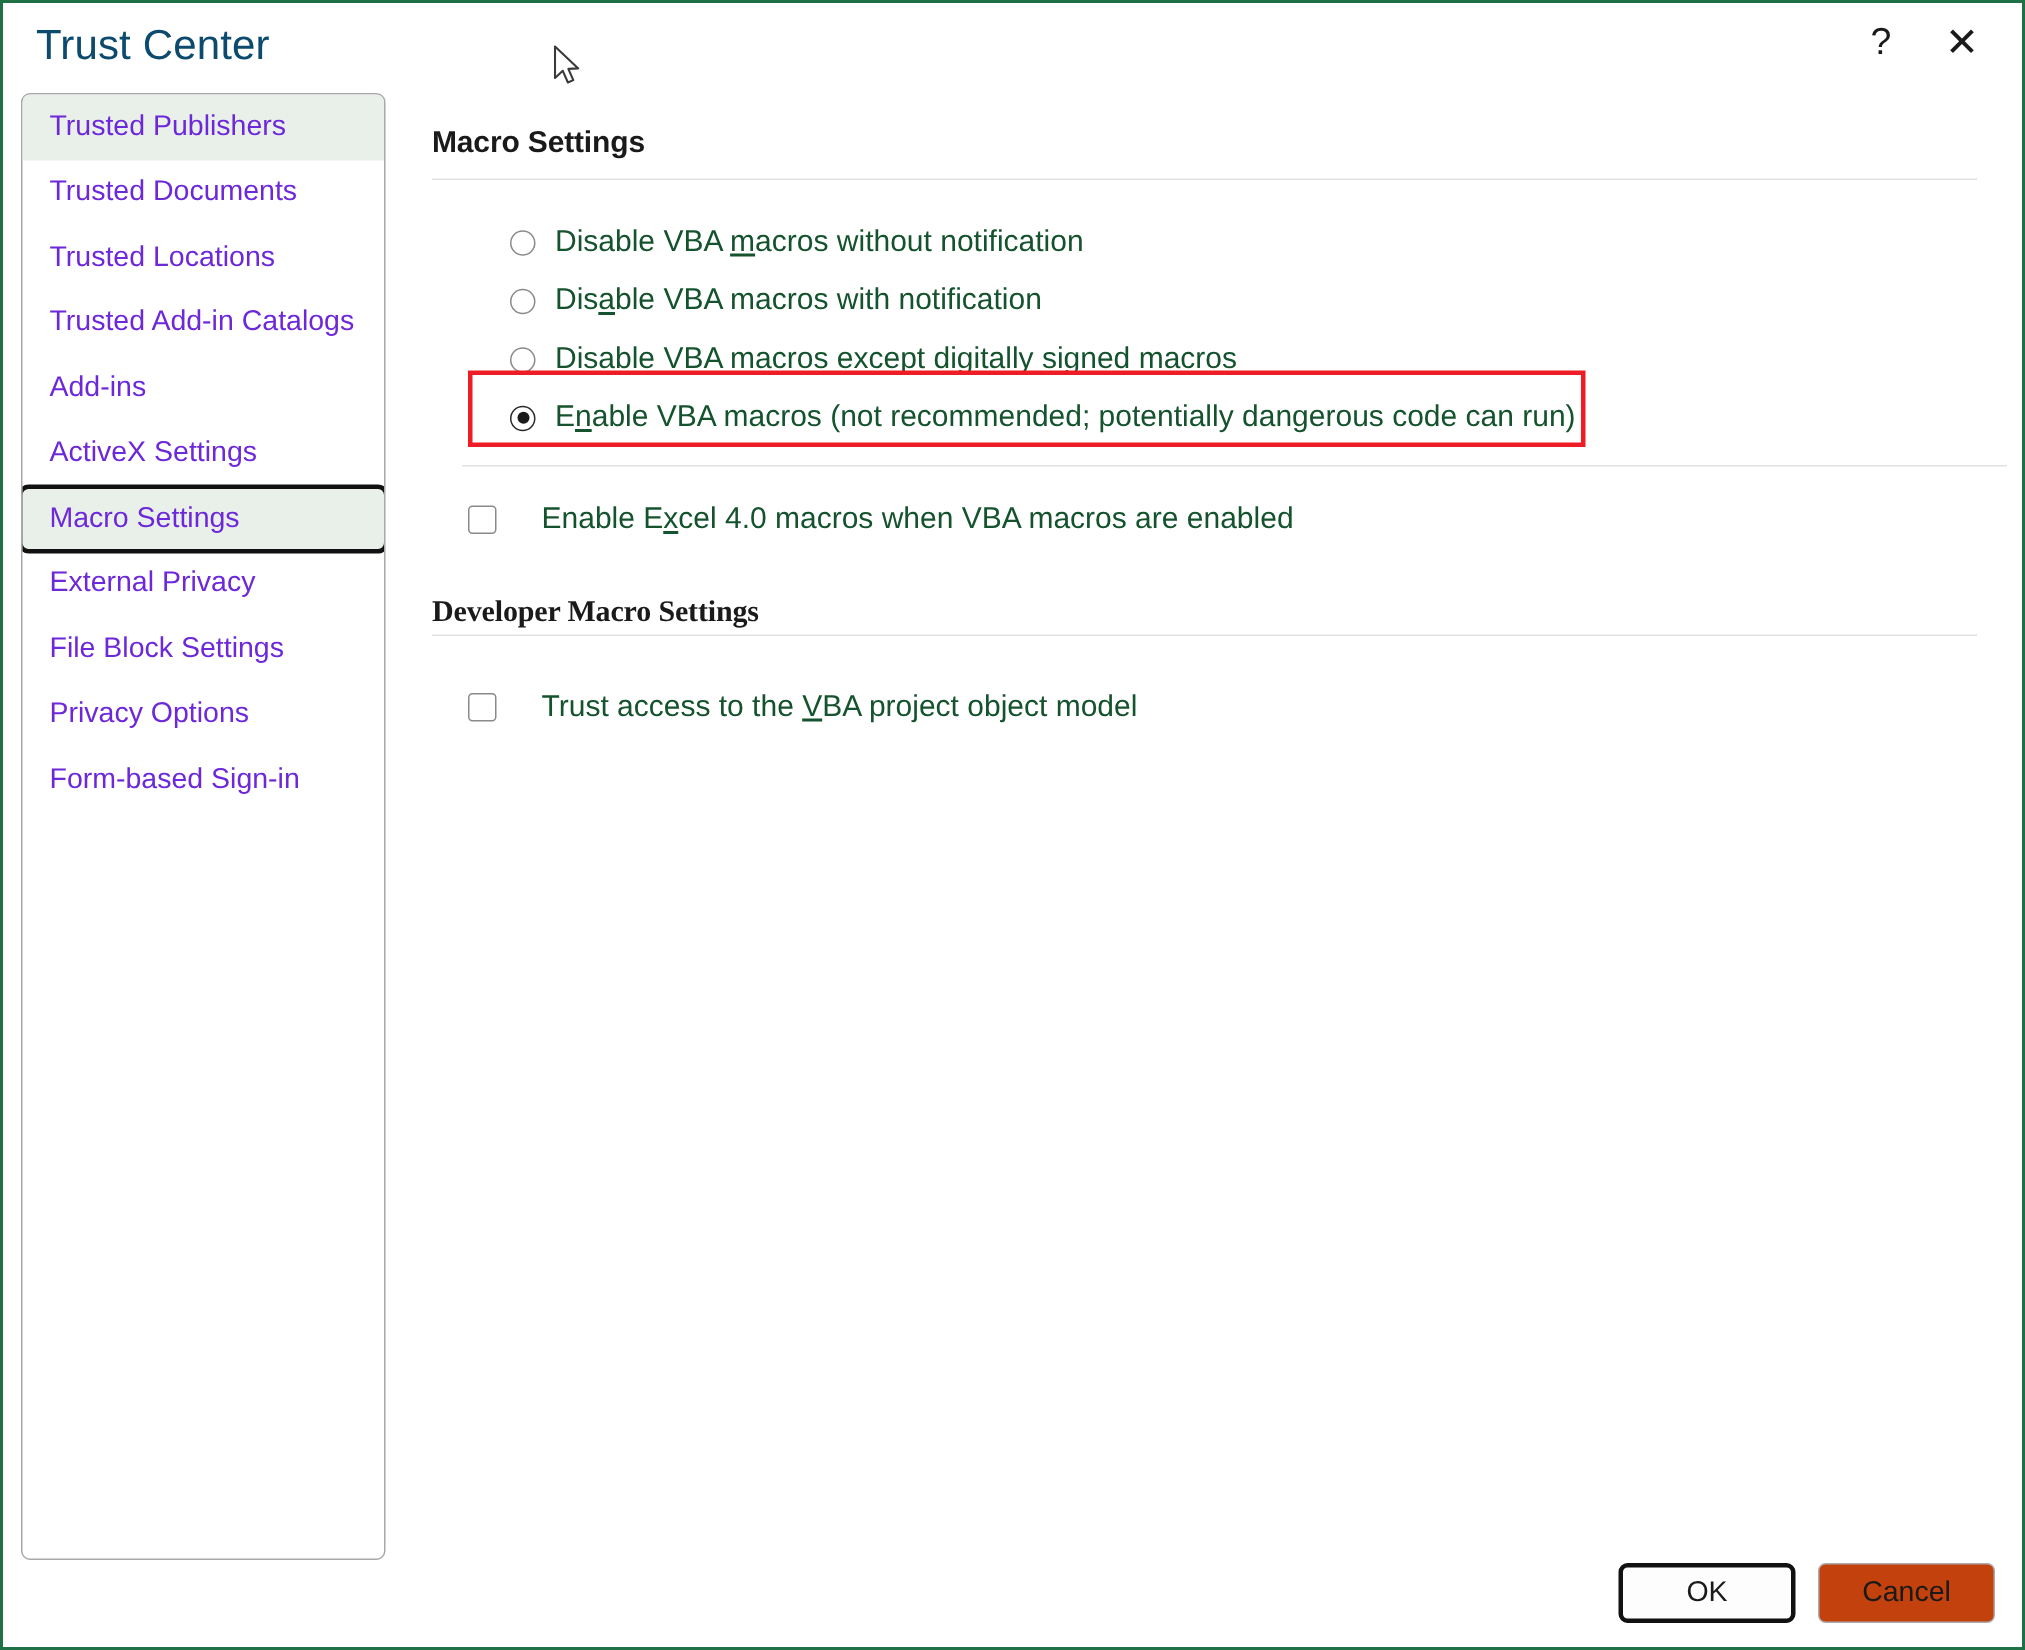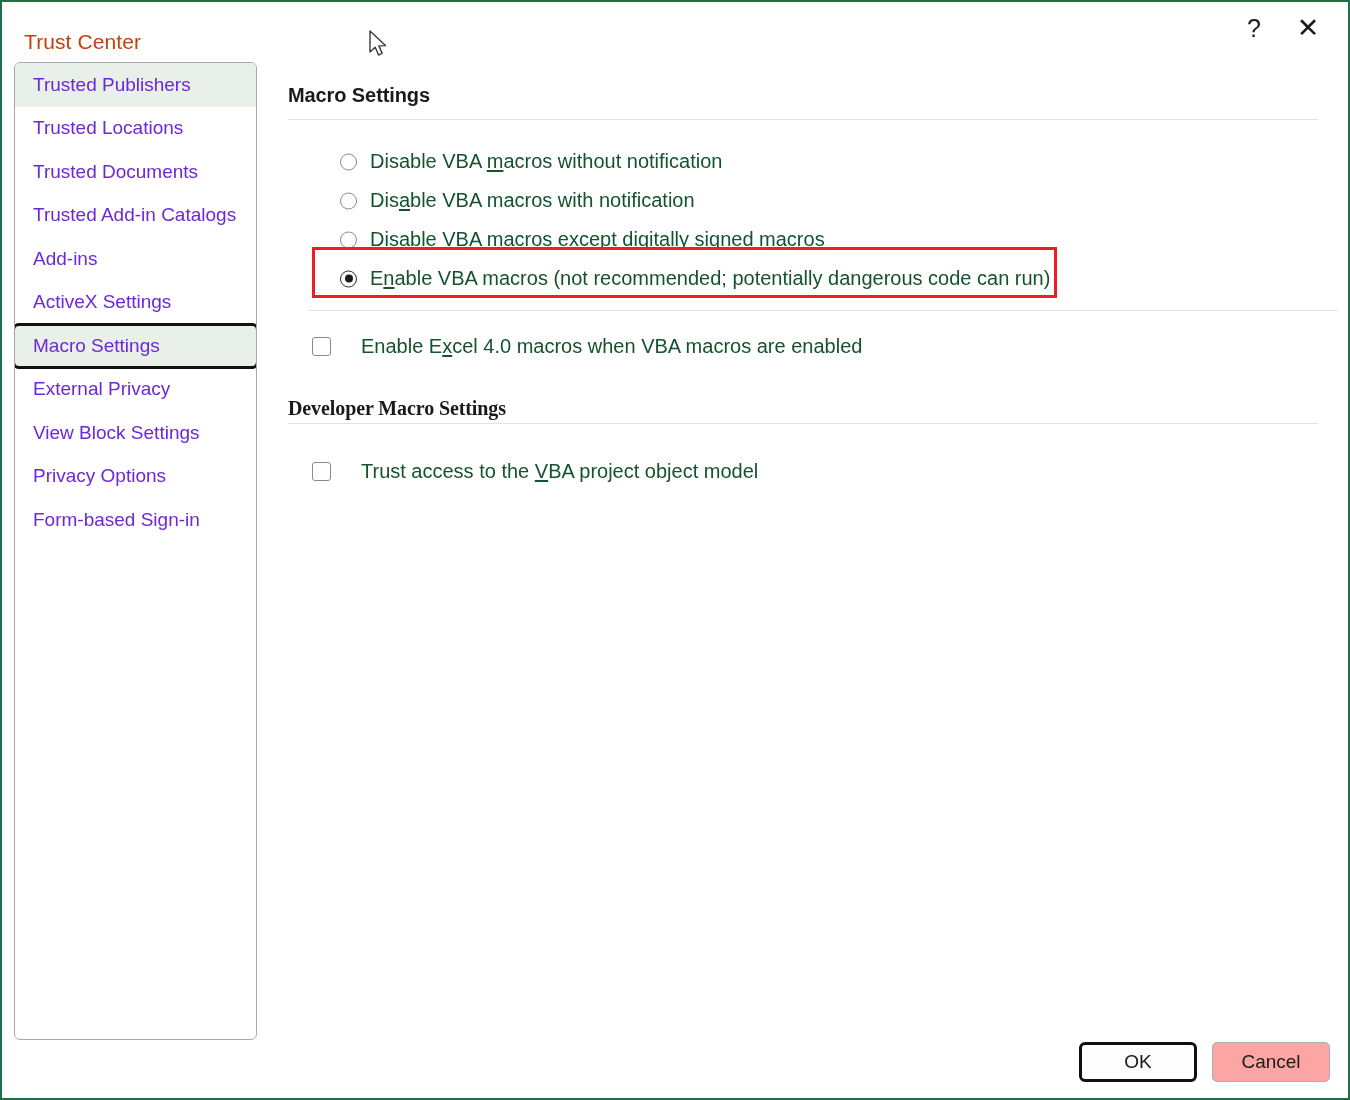--- a/index.html
+++ b/index.html
@@ -30,25 +30,24 @@
   #titlebar {
     position: absolute;
     left: 0; top: 0;
     width: 100%;
     height: 52px;
   }
   #window-title {
     position: absolute;
     left: 22px;
     top: 12px;
-    font-size: 21px;
-    color: #c2410c;
+    font-size: 28px;
+    color: #0c4a6e;
     letter-spacing: .1px;
     white-space: nowrap;
-    margin-top: 16px;
   }
   .titlebar-btn {
     position: absolute;
     top: 6px;
     width: 44px;
     height: 40px;
     background: transparent;
     border: 0;
     padding: 0;
     cursor: default;
@@ -223,21 +222,21 @@
     right: 18px;
     bottom: 16px;
     display: flex;
     gap: 15px;
   }
   .dlg-btn {
     width: 118px;
     height: 40px;
     font-size: 19px;
     color: #1a1a1a;
-    background: #fca5a5;
+    background: #c2410c;
     border: 1px solid #adadad;
     border-radius: 5px;
     font-family: "Liberation Sans", "DejaVu Sans", sans-serif;
     cursor: default;
     padding: 0;
   }
   .dlg-btn.default {
     border: 3px solid #111111;
     border-radius: 6px;
     background: #fdfdfd;
@@ -266,42 +265,42 @@
     <button class="titlebar-btn" id="close-btn">
       <span class="tb-glyph">✕</span>
     </button>
   </div>
 
   <div id="nav-list">
       <div class="nav-item hover">
         <span>Trusted Publishers</span>
       </div>
       <div class="nav-item">
+        <span>Trusted Documents</span>
+      </div>
+      <div class="nav-item">
         <span>Trusted Locations</span>
-      </div>
-      <div class="nav-item">
-        <span>Trusted Documents</span>
       </div>
       <div class="nav-item">
         <span>Trusted Add-in Catalogs</span>
       </div>
       <div class="nav-item">
         <span>Add-ins</span>
       </div>
       <div class="nav-item">
         <span>ActiveX Settings</span>
       </div>
       <div class="nav-item selected">
         <span>Macro Settings</span>
       </div>
       <div class="nav-item">
         <span>External Privacy</span>
       </div>
       <div class="nav-item">
-        <span>View Block Settings</span>
+        <span>File Block Settings</span>
       </div>
       <div class="nav-item">
         <span>Privacy Options</span>
       </div>
       <div class="nav-item">
         <span>Form-based Sign-in</span>
       </div>
     </div>
 
   <div id="main-panel">

